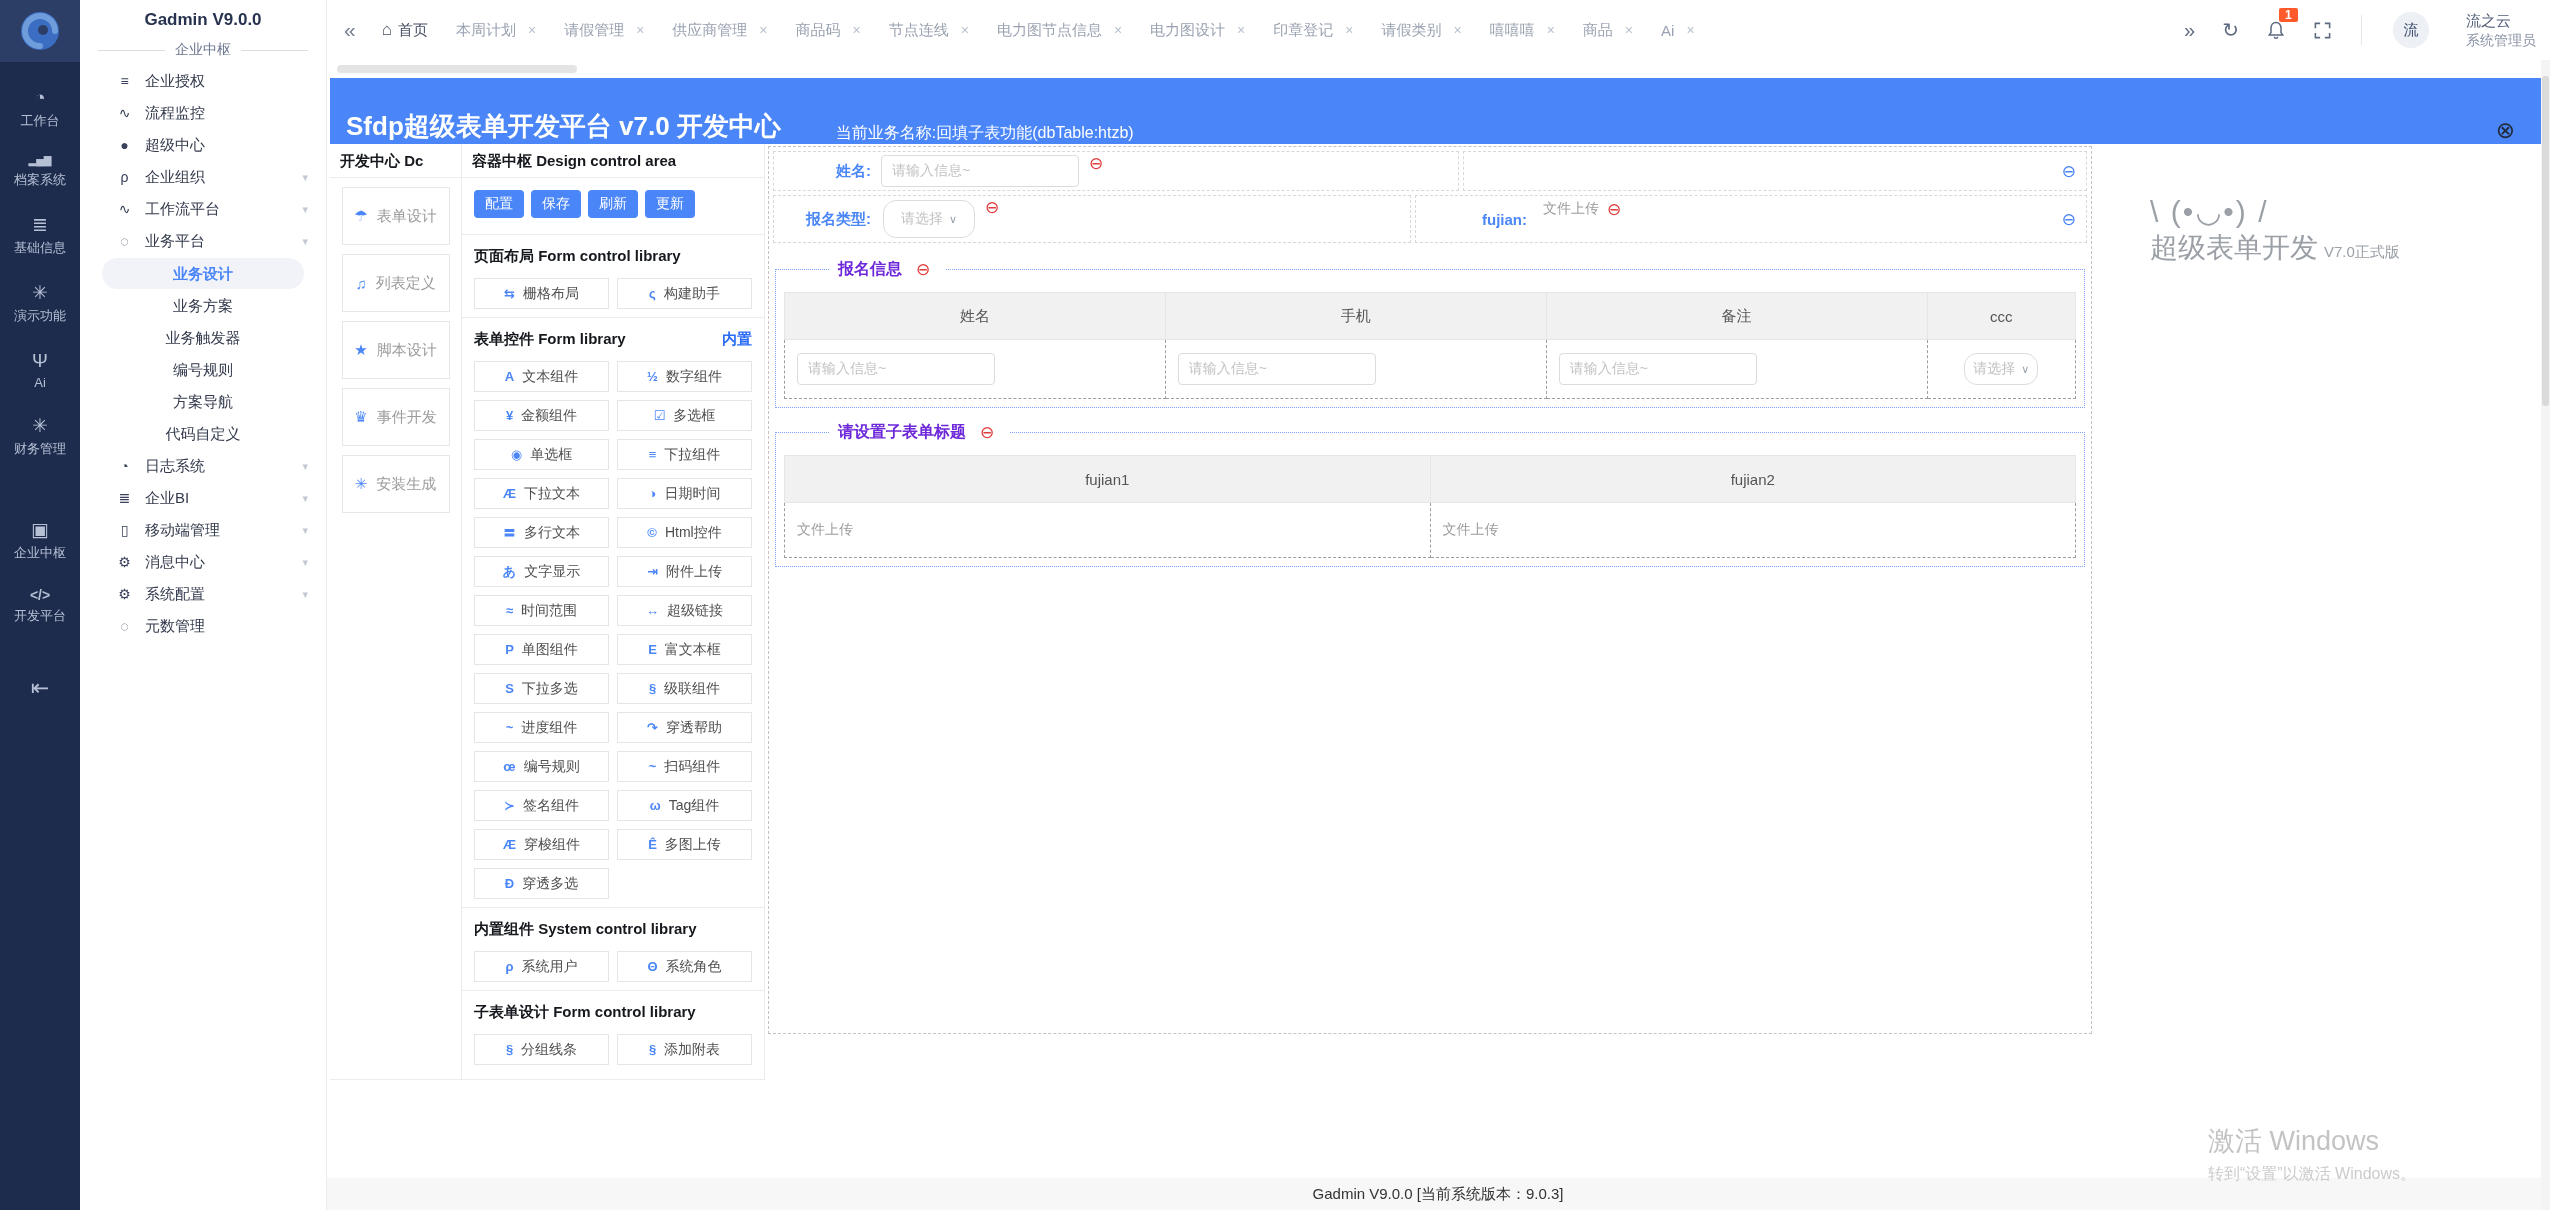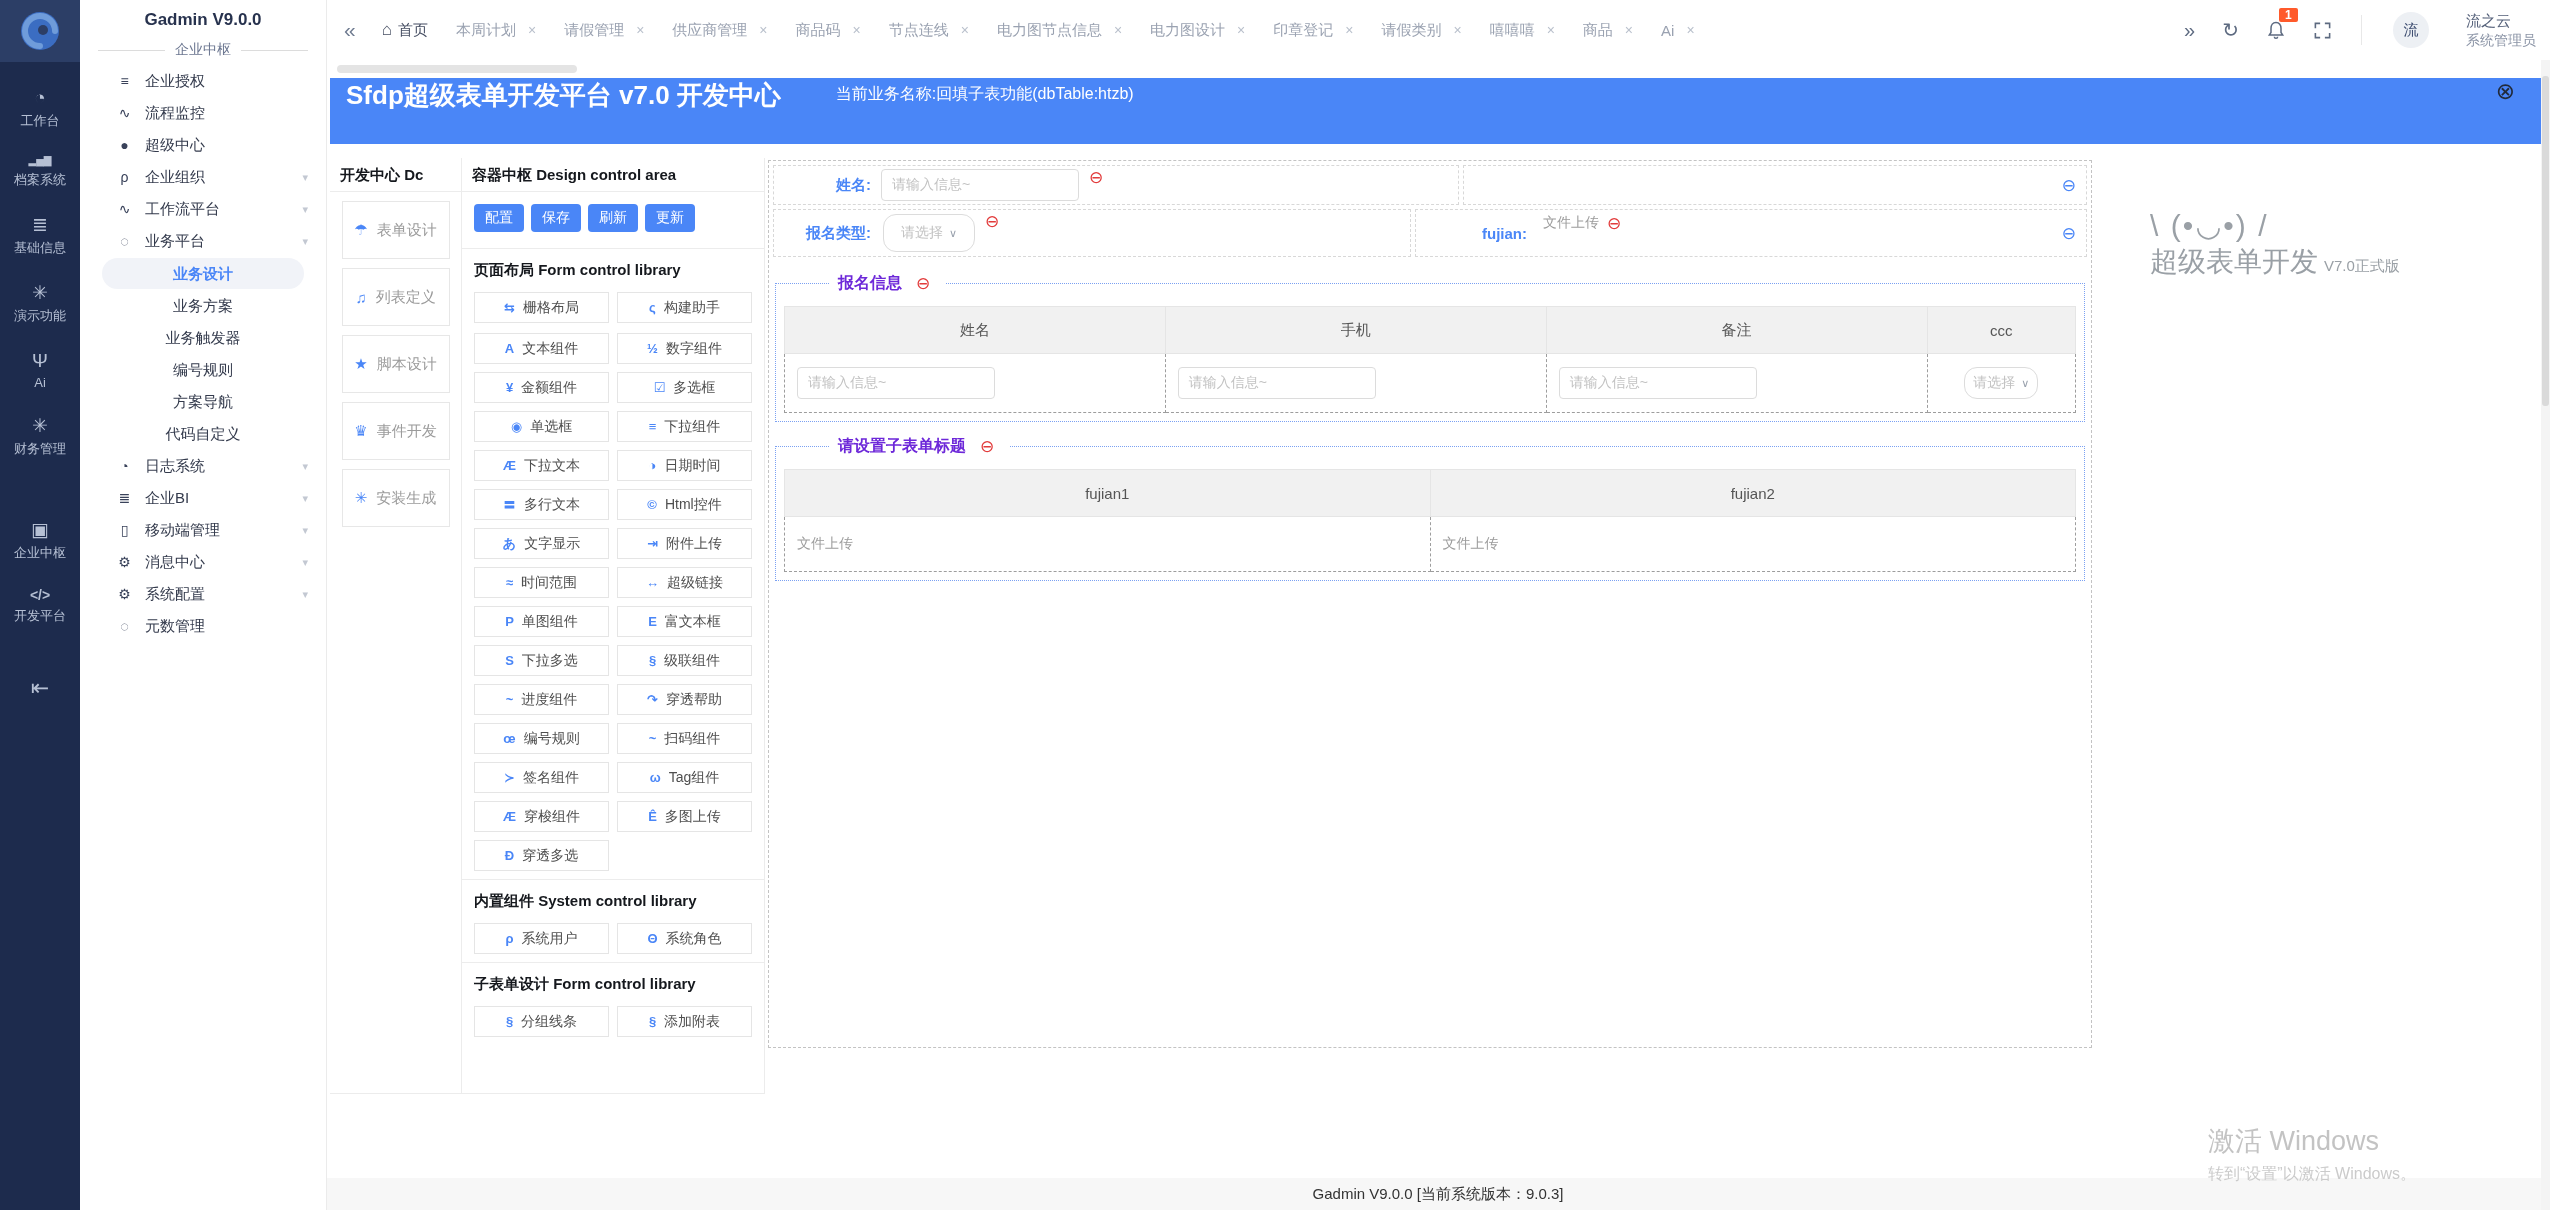--- a/index.html
+++ b/index.html
@@ -43,21 +43,21 @@
   .icon-btn{color:#5d6a80;font-size:20px;position:relative;cursor:pointer;line-height:1;display:flex;align-items:center;}
   .badge{position:absolute;top:-11px;left:13px;background:#ff5a2b;color:#fff;font-size:12px;padding:1px 6px;border-radius:2px;font-weight:bold;}
   .v-divider{width:1px;height:30px;background:#e8e8e8;margin:0 4px 0 2px;}
   .avatar{width:36px;height:36px;border-radius:50%;background:#edf0f4;color:#3a4a6e;display:flex;align-items:center;justify-content:center;font-size:15px;cursor:pointer;flex:none;}
   .user-names{margin-left:10px;line-height:1.3;}
   .user-name{font-size:15px;color:#55617a;}
   .user-role{font-size:14px;color:#8b94a6;}
 
   .workspace{position:absolute;top:60px;left:0;right:9px;bottom:32px;background:#fff;}
   .hscroll-thumb{position:absolute;top:5px;left:11px;width:240px;height:8px;border-radius:4px;background:#e4e4e4;}
-  .blue-header{margin:18px 0 14px 4px;height:66px;background:#4a86f7;display:flex;align-items:flex-start;padding:0 26px 0 16px;color:#fff;}
+  .blue-header{margin:18px 0 0 4px;height:66px;background:#4a86f7;display:flex;align-items:flex-end;padding:0 26px 0 16px;color:#fff;}
   .bh-title{font-size:26px;font-weight:bold;}
   .bh-sub{font-size:16px;margin-left:55px;margin-top:6px;}
   .bh-close{margin-left:auto;font-size:23px;color:#212a3a;cursor:pointer;}
 
   .columns{display:flex;margin-left:4px;height:936px;align-items:stretch;}
   .panel-h{height:33px;line-height:33px;padding-left:10px;font-size:15px;font-weight:bold;color:#15181d;border-bottom:1px solid #ececec;white-space:nowrap;}
   .dc-panel{width:131px;flex:none;border-right:1px solid #ececec;border-bottom:1px solid #ececec;background:#fff;}
   .dc-item{width:106px;height:56px;margin:9px auto 0;border:1px solid #e7e7e7;display:flex;align-items:center;justify-content:center;gap:9px;color:#9b9b9b;font-size:15px;cursor:pointer;background:#fff;}
   .dc-icon{color:#4a86f7;font-size:15px;}
 
@@ -371,20 +371,24 @@
           <div class="comp-grid" id="layout-items">
               <div class="comp-item">
                 <span class="comp-icon">⇆</span>
                 <span class="comp-label">栅格布局</span>
               </div>
               <div class="comp-item">
                 <span class="comp-icon">ς</span>
                 <span class="comp-label">构建助手</span>
               </div>
             </div>
+          <div class="cp-h">
+            <span>表单控件 Form library</span>
+            <span class="badge-inline">内置</span>
+          </div>
           <div class="comp-grid" id="form-items">
               <div class="comp-item">
                 <span class="comp-icon">A</span>
                 <span class="comp-label">文本组件</span>
               </div>
               <div class="comp-item">
                 <span class="comp-icon">½</span>
                 <span class="comp-label">数字组件</span>
               </div>
               <div class="comp-item">

